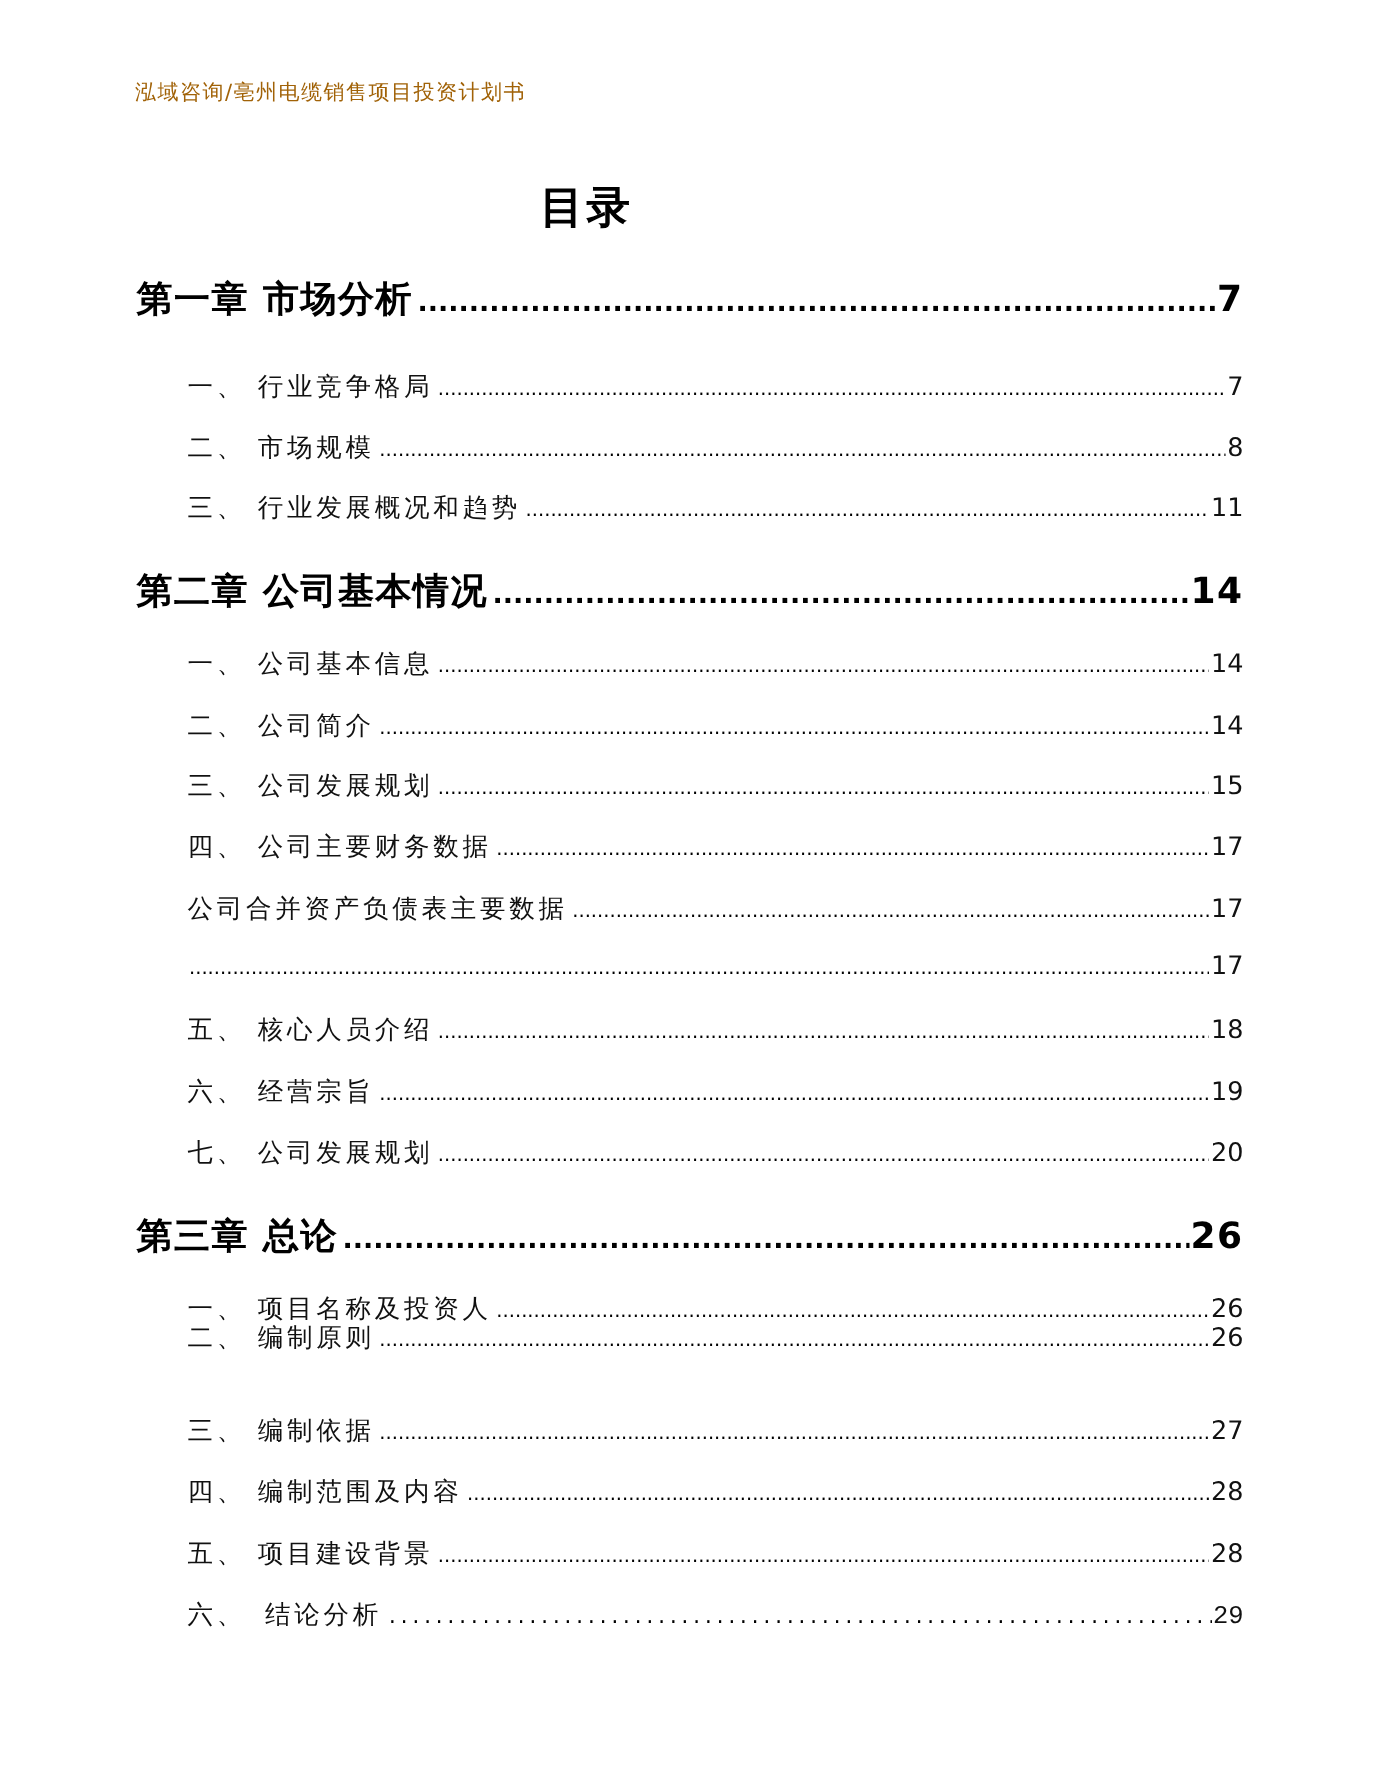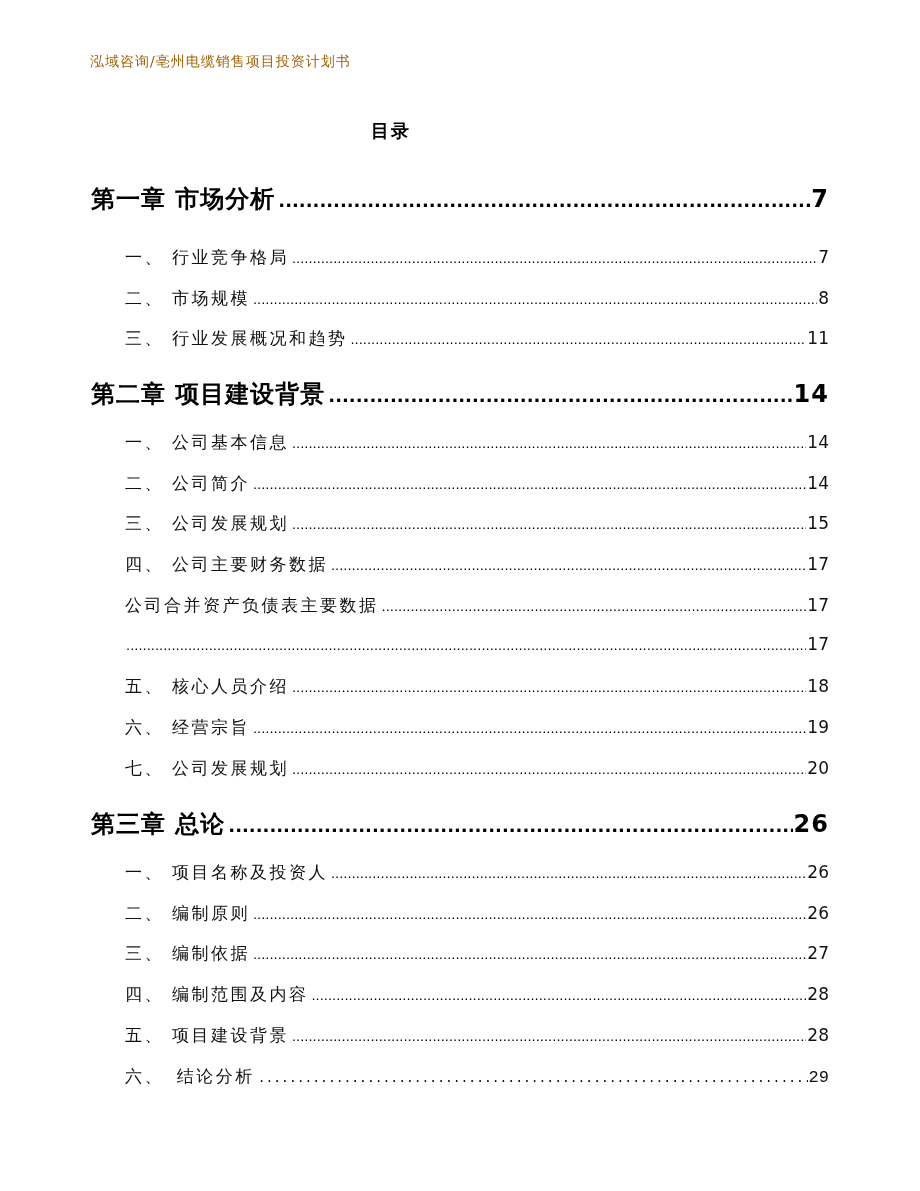--- a/index.html
+++ b/index.html
@@ -23,21 +23,21 @@
       color: #a16207;
       letter-spacing: 1px;
       white-space: nowrap;
     }
     .toc-title {
       position: absolute;
       left: 0;
       width: 782px;
       top: 119px;
       text-align: center;
-      font-size: 18px;
+      font-size: 29px;
       font-weight: bold;
       letter-spacing: 2px;
     }
     .toc-entry {
       position: absolute;
       display: flex;
       align-items: baseline;
       white-space: nowrap;
       right: 91px;
     }
@@ -104,21 +104,21 @@
   <span class="leader"></span>
   <span class="page">8</span>
 </div>
 <div class="toc-entry section" style="top:327px;">
   <span class="label">三、 行业发展概况和趋势</span>
   <span class="leader"></span>
   <span class="page">11</span>
 </div>
 
 <div class="toc-entry chapter" style="top:378px;">
-  <span class="label">第二章 项目建设背景</span>
+  <span class="label">第二章 公司基本情况</span>
   <span class="leader"></span>
   <span class="page">14</span>
 </div>
 <div class="toc-entry section" style="top:431px;">
   <span class="label">一、 公司基本信息</span>
   <span class="leader"></span>
   <span class="page">14</span>
 </div>
 <div class="toc-entry section" style="top:472px;">
   <span class="label">二、 公司简介</span>
@@ -163,21 +163,21 @@
 <div class="toc-entry chapter" style="top:808px;">
   <span class="label">第三章 总论</span>
   <span class="leader"></span>
   <span class="page">26</span>
 </div>
 <div class="toc-entry section" style="top:861px;">
   <span class="label">一、 项目名称及投资人</span>
   <span class="leader"></span>
   <span class="page">26</span>
 </div>
-<div class="toc-entry section" style="top:902px;justify-content:center;">
+<div class="toc-entry section" style="top:880px;justify-content:center;">
   <span class="label">二、 编制原则</span>
   <span class="leader"></span>
   <span class="page">26</span>
 </div>
 <div class="toc-entry section" style="top:942px;">
   <span class="label">三、 编制依据</span>
   <span class="leader"></span>
   <span class="page">27</span>
 </div>
 <div class="toc-entry section" style="top:983px;">

